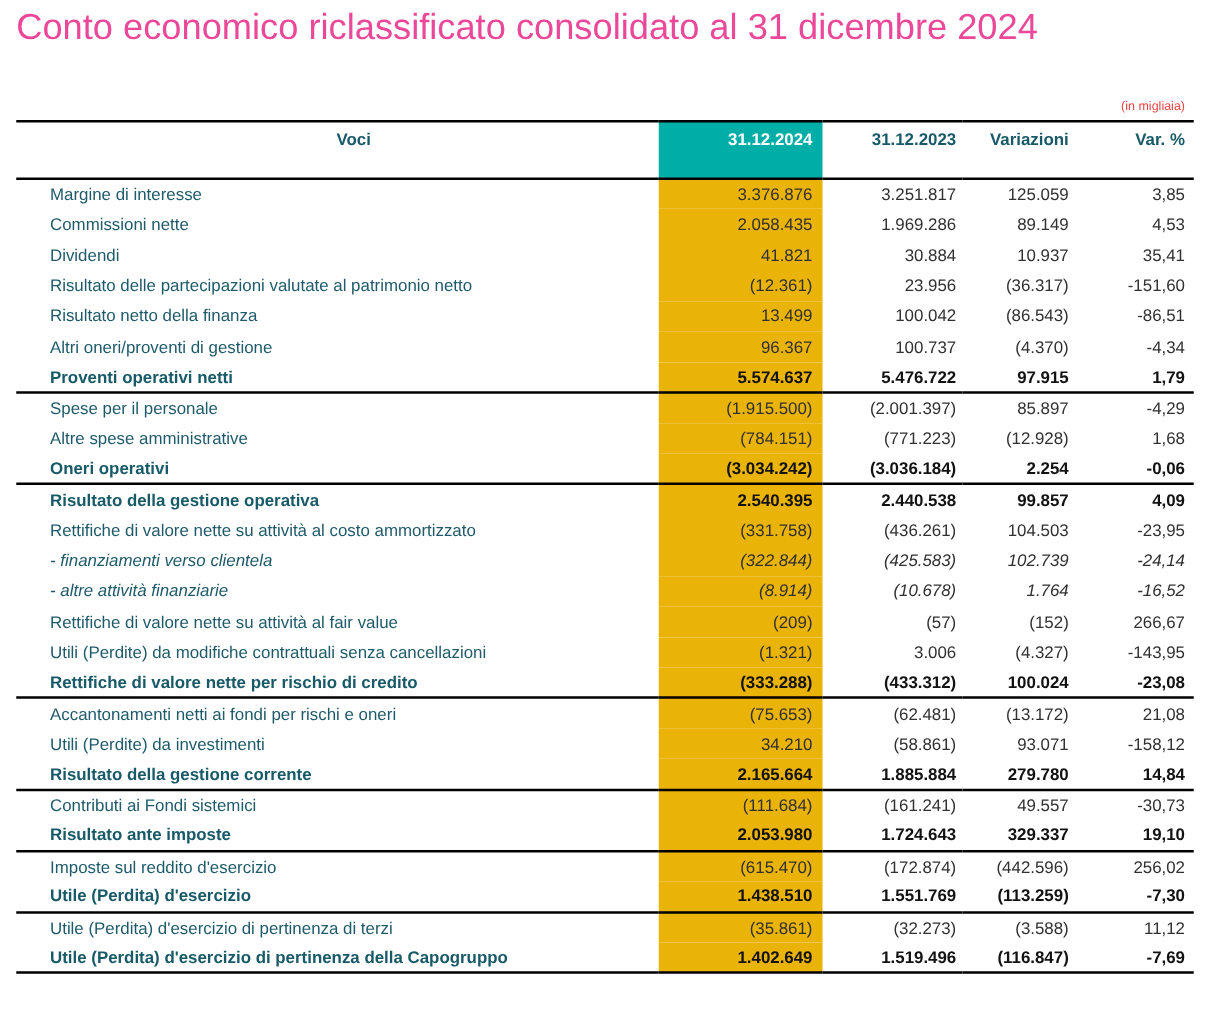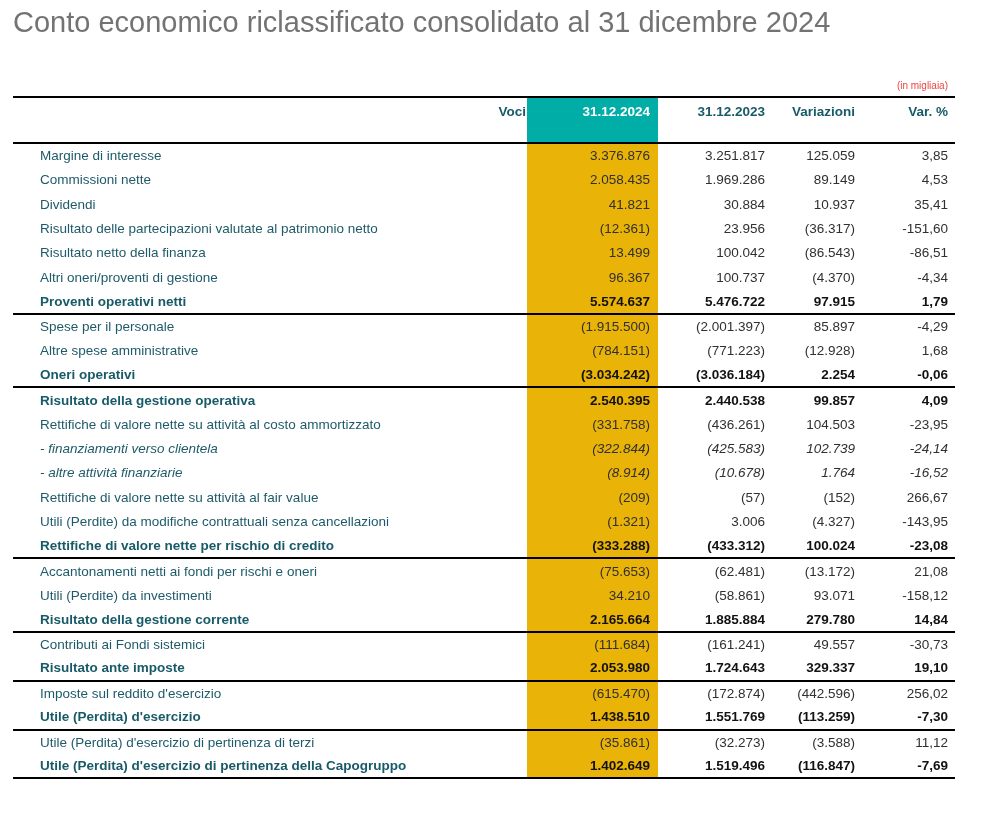--- a/index.html
+++ b/index.html
@@ -2,39 +2,39 @@
 <html><head>
 <meta charset="utf-8">
 <style>
   html,body{margin:0;padding:0;background:#fff;}
   .page{
     position:relative;width:982px;height:816px;background:#fff;overflow:hidden;
     font-family:"Liberation Sans", sans-serif;
   }
   .title{
     position:absolute;left:13px;top:5px;font-size:29px;line-height:34px;
-    color:#737373;font-weight:400;letter-spacing:0;white-space:nowrap;
+    color:#ec4899;font-weight:400;letter-spacing:0;white-space:nowrap;
   }
   .note{
     position:absolute;right:34px;top:80px;font-size:10px;color:#ef4444;
   }
   .table-wrap{position:absolute;left:13px;top:96px;width:942px;}
   table{border-collapse:collapse;table-layout:fixed;width:942px;}
   col.c-label{width:514px;}
   col.c-2024{width:131px;}
   col.c-2023{width:112px;}
   col.c-var{width:90px;}
   col.c-varp{width:95px;}
 
   thead tr{height:46px;}
   thead th{
     vertical-align:top;padding-top:6px;font-size:13.5px;font-weight:700;
     color:#185a68;border-top:2px solid #000;border-bottom:2px solid #000;
   }
-  th.h-label{text-align:right;padding-left:27px;}
+  th.h-label{text-align:center;padding-left:27px;}
   th.h-num{text-align:right;}
   th.h-2024{background:#00ada7;color:#ffffff;padding-right:8px;}
   th.h-2023{padding-right:5px;}
   th.h-var{padding-right:5px;}
   th.h-varp{padding-right:7px;}
 
   tbody tr{height:24.45px;}
   tbody td{font-size:13.5px;vertical-align:middle;white-space:nowrap;}
   td.label{color:#1e5a69;text-align:left;padding-left:27px;}
   td.num{color:#303030;text-align:right;}

